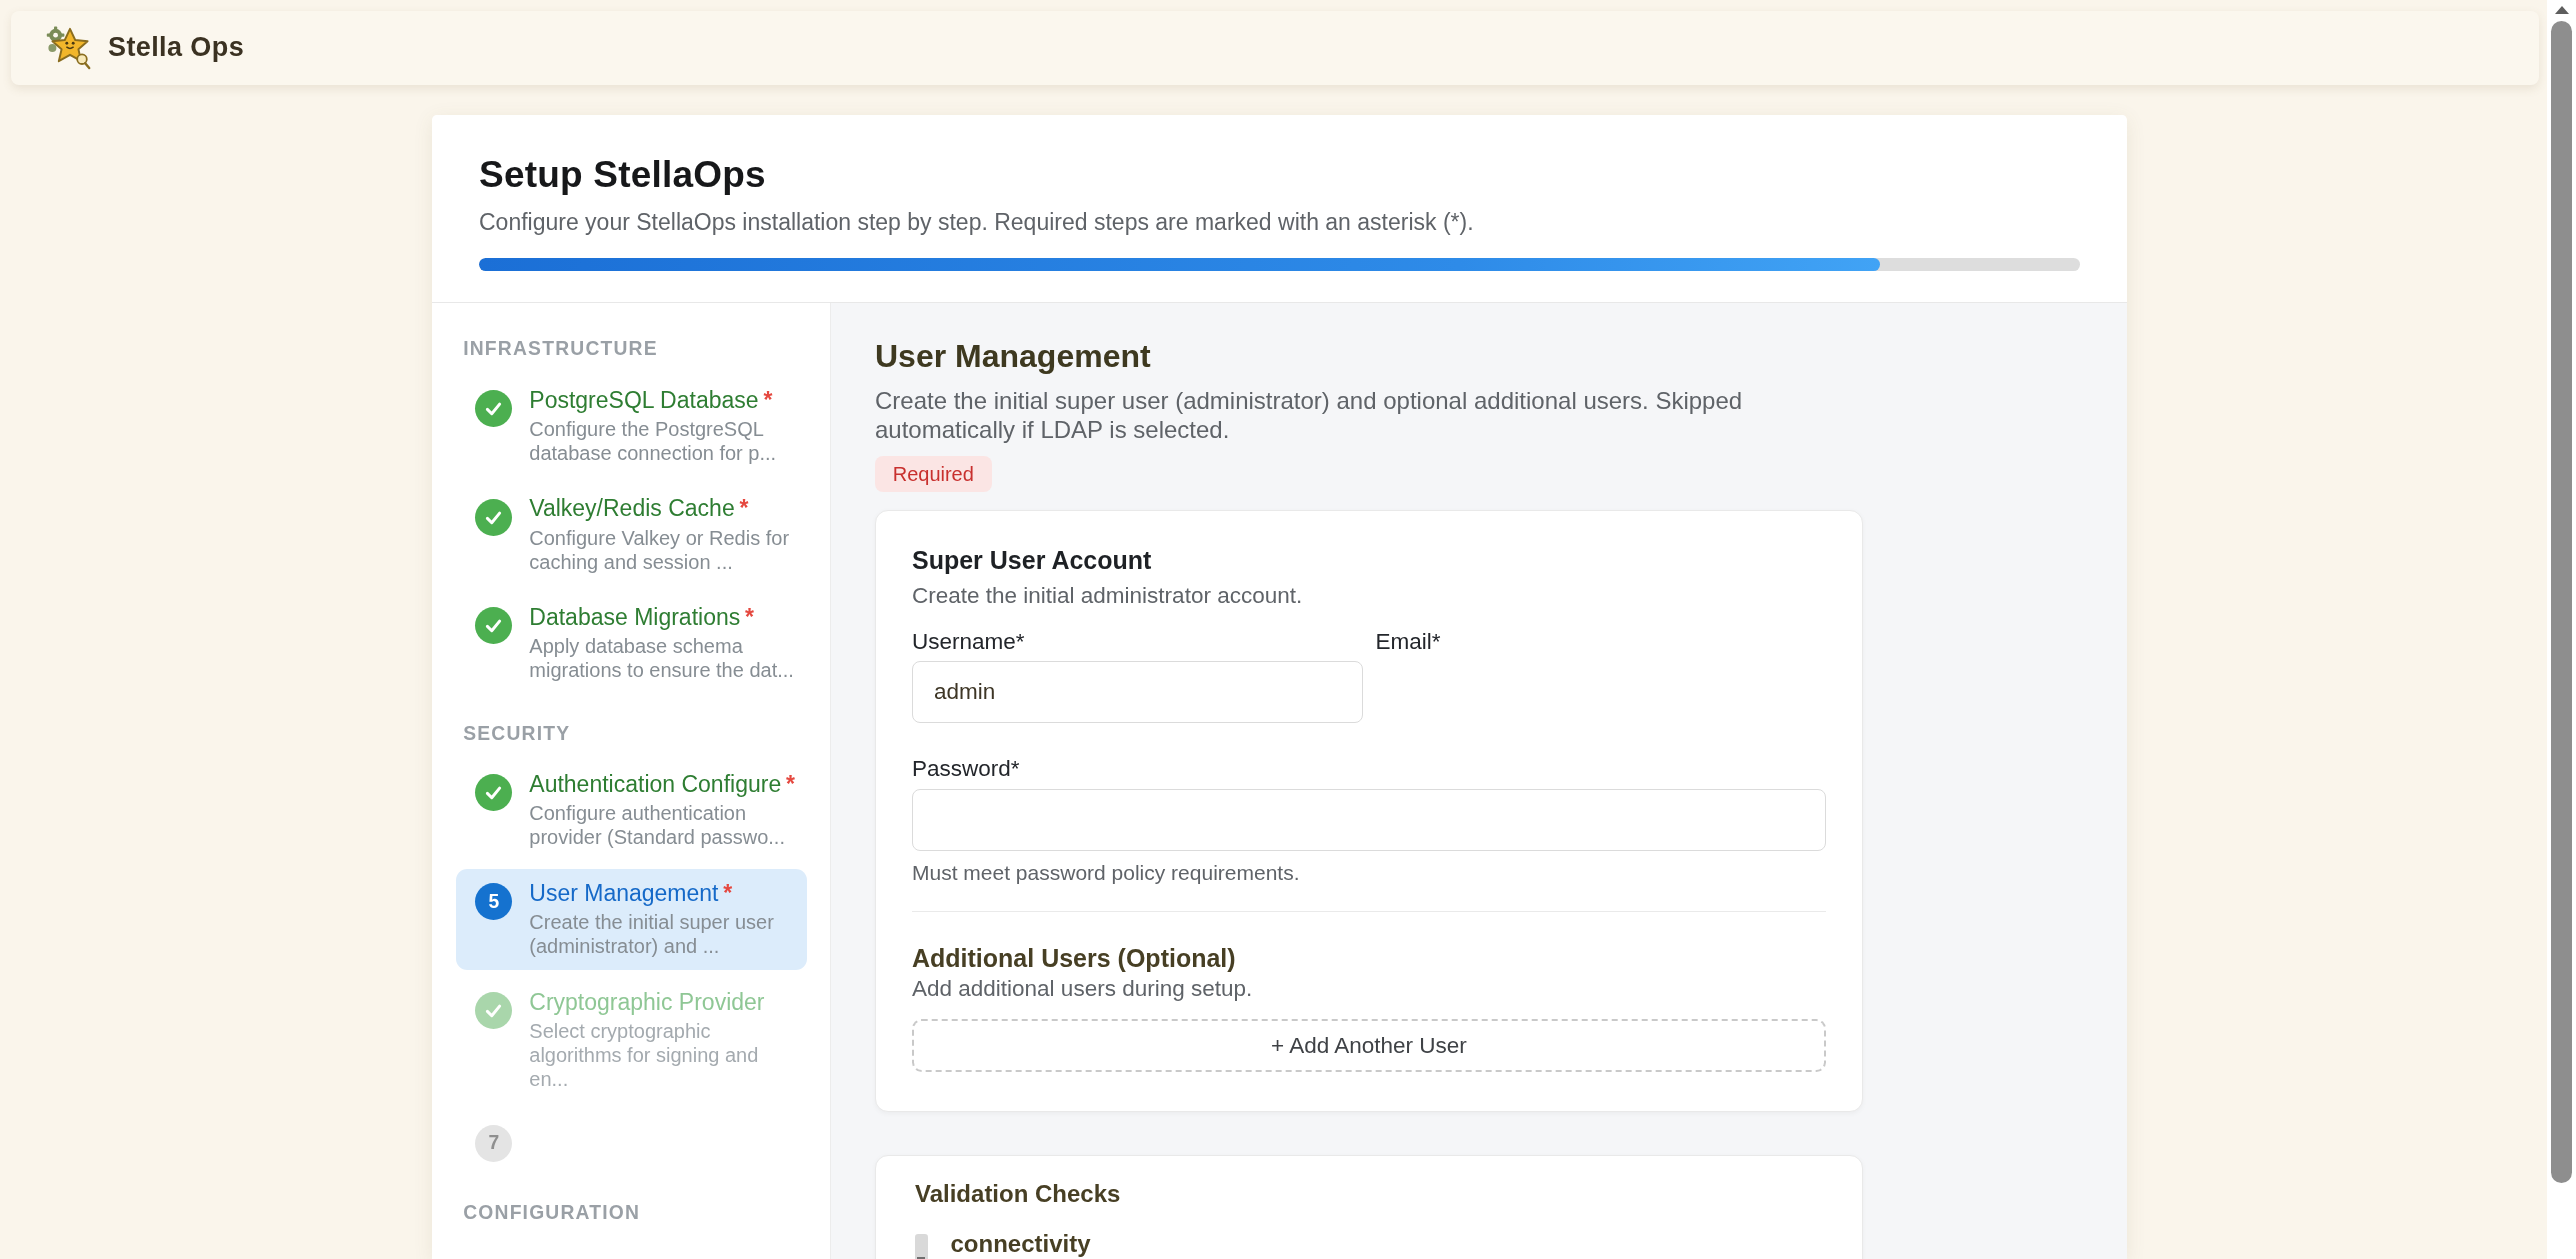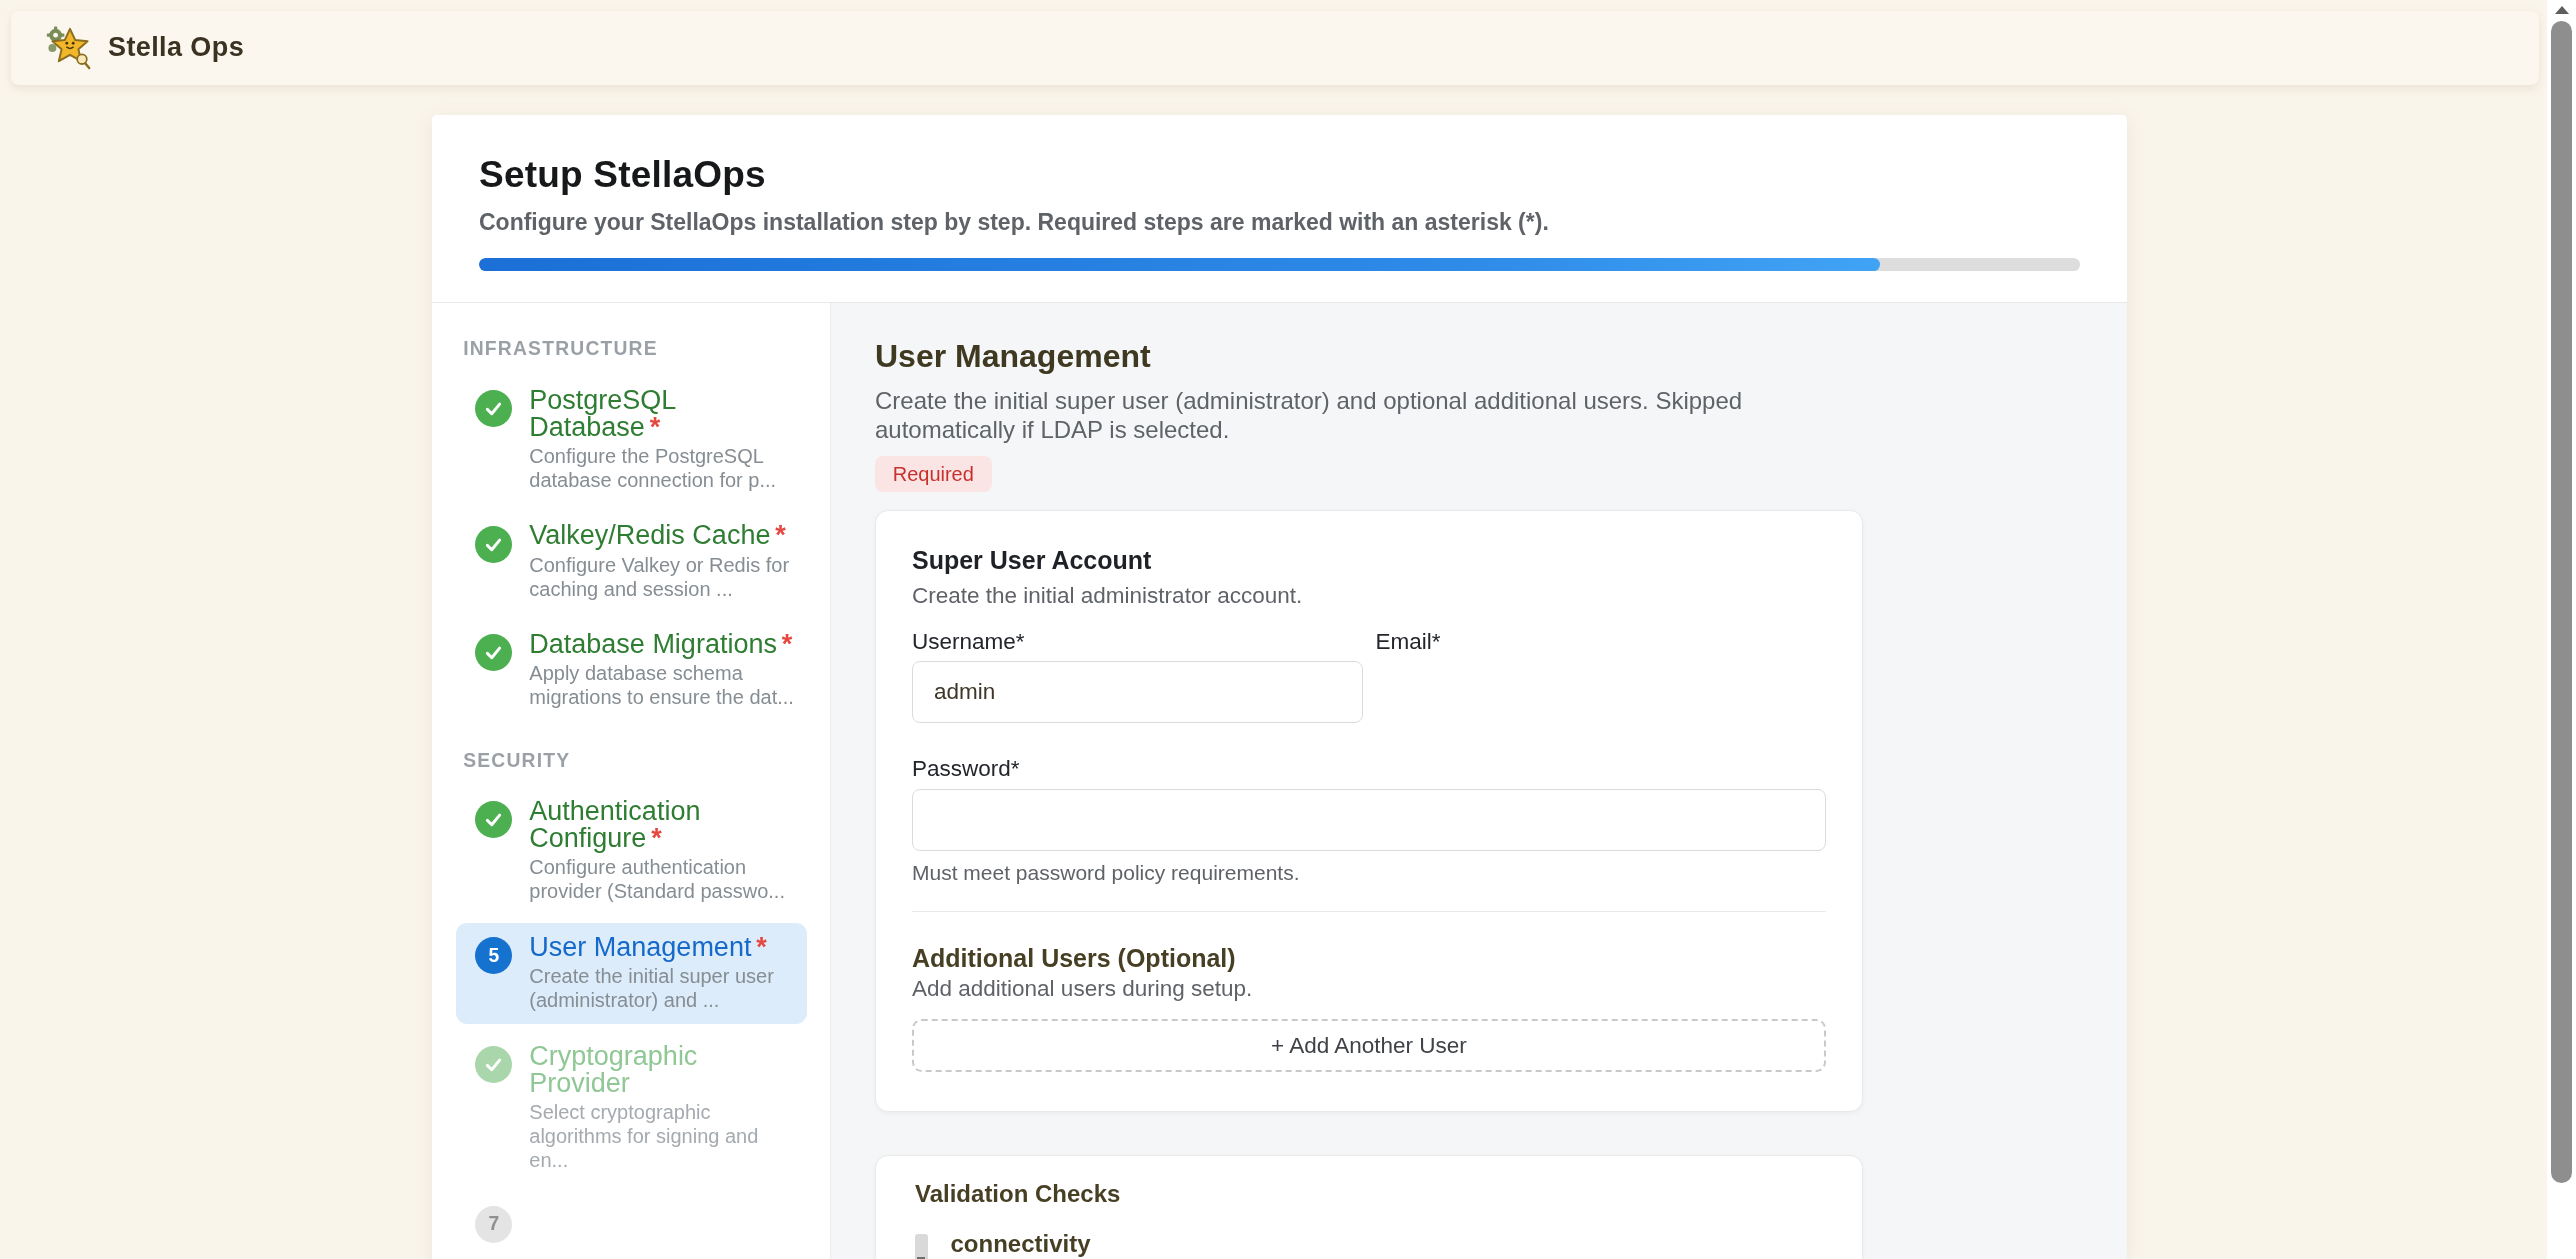--- a/index.html
+++ b/index.html
@@ -33,21 +33,21 @@
 
   
   .main-card {
     position:absolute; left:432px; top:115px; width:1695px; height:1144px;
     background:#FFFFFF; border-radius:4.8px 4.8px 0 0;
     box-shadow:0 4.8px 19.3px rgba(110,95,60,.10);
     display:flex; flex-direction:column;
   }
   .card-head { padding:39px 47px 0 47px; height:188px; border-bottom:1.6px solid #E8E8E8; }
   .setup-title { font-size:37px; font-weight:700; color:#17181A; letter-spacing:0.2px; }
-  .setup-subtitle { margin-top:13px; font-size:23px; color:#5F6368;font-weight:bold; }
+  .setup-subtitle { margin-top:13px; font-size:23px; color:#5F6368; }
   .progress-track { margin-top:22px; width:1601px; height:13px; background:#DDDDDD; border-radius:6.4px; overflow:hidden; }
   .progress-fill { height:100%; border-radius:6.4px; background:linear-gradient(90deg,#1B6FD6 0%,#2E8BE8 70%,#41A3F5 100%); }
 
   .card-body { flex:1; display:flex; min-height:0; }
 
   
   .sidebar { width:399px; flex:0 0 auto; border-right:1.6px solid #ECECEC; padding:35px 23px 0 24px; background:#FFFFFF; }
   .section-label { font-size:19.3px; font-weight:700; letter-spacing:1.2px; color:#9AA0A6; padding-left:7.2px; margin-bottom:15.3px; }
   .section-label.later { margin-top:29px; }
   .step-item { display:flex; gap:17px; padding:11.3px 9.7px 11.3px 19.3px; border-radius:11.3px; margin-bottom:8px; cursor:pointer; }
@@ -55,21 +55,21 @@
   .step-circle {
     width:37px; height:37px; border-radius:50%; flex:0 0 auto; margin-top:3.2px;
     display:flex; align-items:center; justify-content:center;
     font-size:19.3px; font-weight:700;
   }
   .step-circle.done { background:#4CAF50; color:#fff; }
   .step-circle.done-muted { background:#A9D6AB; color:#fff; }
   .step-circle.active-num { background:#1572CF; color:#fff; }
   .step-circle.pending { background:#E4E4E4; color:#8F8F8F; }
   .step-texts { min-width:0; }
-  .step-title { font-size:27px; font-weight:500; line-height:27px; }
+  .step-title { font-size:23px; font-weight:500; line-height:27px; }
   .step-title .req-star { color:#E5483F; font-weight:700; margin-left:4.8px; }
   .t-done { color:#2E7D32; }
   .t-active { color:#1569C8; }
   .t-muted { color:#8FC795; }
   .t-pending { color:#565C62; }
   .step-desc { margin-top:3.2px; font-size:20px; line-height:24px; color:#868D93; }
   .step-desc.muted { color:#A4AAAF; }
 
   
   .content { flex:1; background:#F5F6F8; padding:35px 0 0 44px; min-width:0; }

